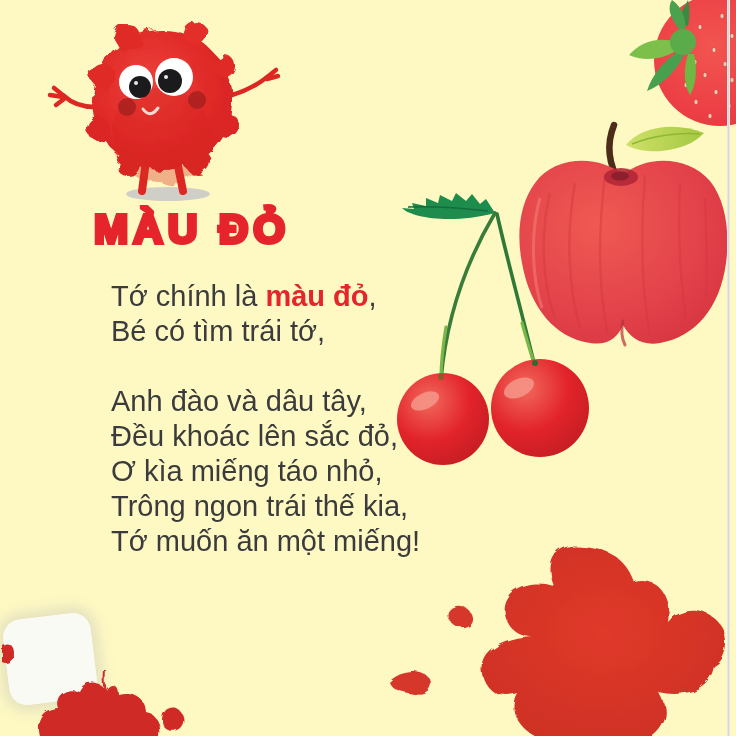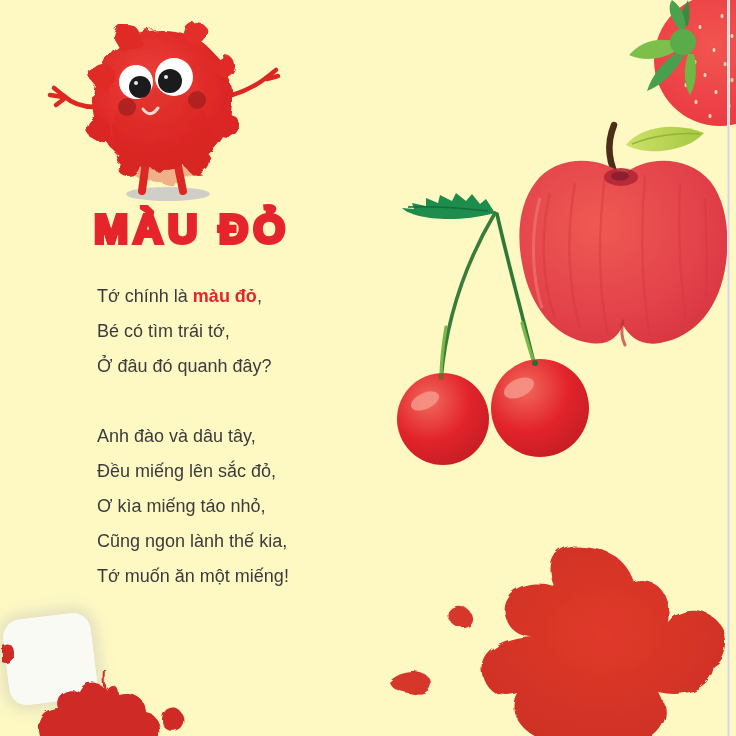--- a/index.html
+++ b/index.html
@@ -14,22 +14,22 @@
   #splat-br{left:378px;top:542px;}
   #splat-bl{left:0px;top:628px;}
   .page-title{
     position:absolute;left:94px;top:206px;margin:0;
     font-size:41px;font-weight:900;color:#e5242c;
     letter-spacing:5px;
     -webkit-text-stroke:4px #e5242c;
     font-family:"Liberation Sans",sans-serif;
   }
   .poem{
-    position:absolute;left:97px;top:279px;width:320px;
-    font-size:18px;line-height:35px;color:#3b3b3d;
+    position:absolute;left:111px;top:279px;width:320px;
+    font-size:29px;line-height:35px;color:#3b3b3d;
     letter-spacing:0px;
   }
   .poem p{margin:0;white-space:nowrap;}
   .poem .hl{color:#e5242c;font-weight:bold;}
   .stanza-gap{height:35px;}
   .page-curl{
     position:absolute;left:6px;top:616px;width:88px;height:86px;
     background:rgba(250,250,250,0.92);
     border-radius:18px;
     box-shadow:0 0 14px 6px rgba(185,185,185,0.38);
@@ -240,24 +240,23 @@
         C156 86 162 96 160 110 Z" fill="#cf2a28"></path>
       <path d="M176 80 C184 84 186 94 180 100 C172 106 162 102 162 92 C162 84 168 78 176 80 Z" fill="#cf2a28"></path>
     </g>
   </svg>
 
   <h1 class="page-title">MÀU ĐỎ</h1>
 
   <div class="poem">
     <p><span>Tớ chính là </span><span class="hl">màu đỏ</span><span>,</span></p>
     <p>Bé có tìm trái tớ,</p>
-    <p>Ở đâu đó quanh đây?</p>
     <div class="stanza-gap"></div>
     <p>Anh đào và dâu tây,</p>
-    <p>Đều miếng lên sắc đỏ,</p>
+    <p>Đều khoác lên sắc đỏ,</p>
     <p>Ơ kìa miếng táo nhỏ,</p>
-    <p>Cũng ngon lành thế kia,</p>
+    <p>Trông ngon trái thế kia,</p>
     <p>Tớ muốn ăn một miếng!</p>
   </div>
 
   <div class="page-edge"></div>
 
 </div>
 
 </body></html>

